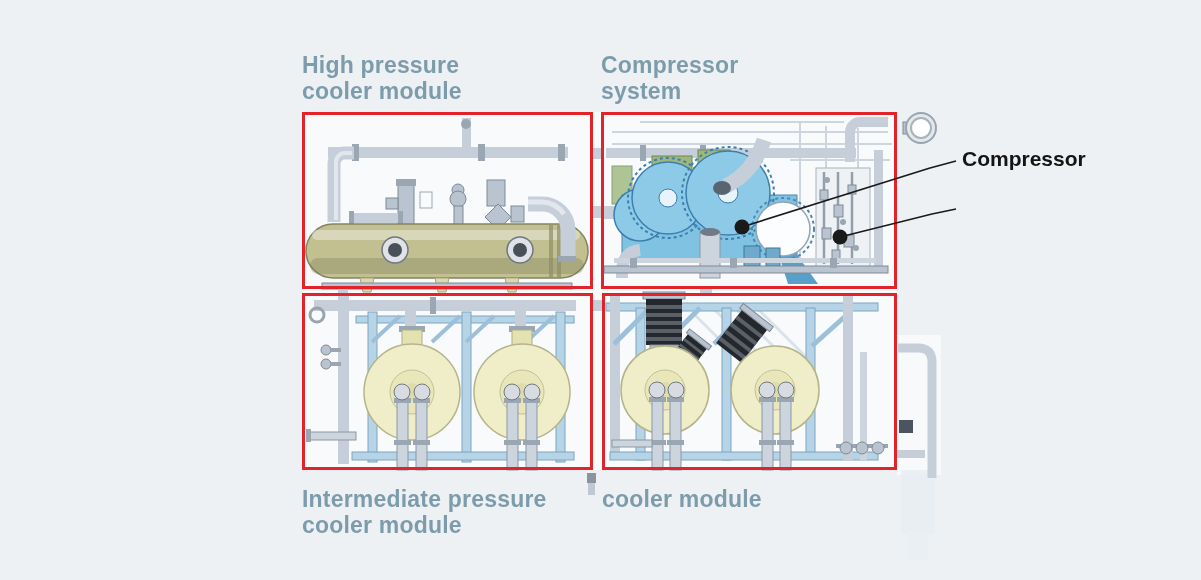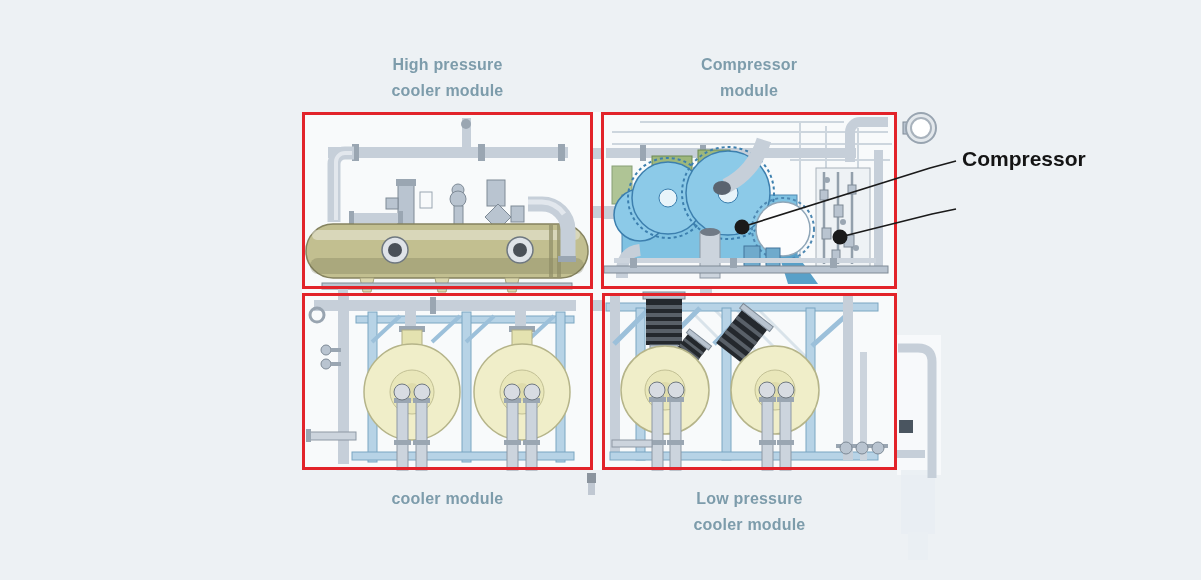--- a/index.html
+++ b/index.html
@@ -13,22 +13,22 @@
   body{background:var(--background);font-family:"Liberation Sans","DejaVu Sans",sans-serif;}
   .stage{position:relative;width:1201px;height:580px;background:var(--background);overflow:hidden;}
   .drawing,.overlay{position:absolute;left:0;top:0;}
   .drawing{z-index:1;}
   .overlay{z-index:4;pointer-events:none;}
   .module-box{position:absolute;border:3px solid var(--box-border);box-sizing:border-box;z-index:3;background:transparent;}
   .box-tl{left:302px;top:112px;width:291px;height:177px;}
   .box-tr{left:601px;top:112px;width:296px;height:177px;}
   .box-bl{left:302px;top:293px;width:291px;height:177px;}
   .box-br{left:602px;top:293px;width:295px;height:177px;}
-  .ttl{position:absolute;z-index:5;text-align:center;color:var(--module-title);
-       font-size:16px;font-weight:700;line-height:26px;letter-spacing:.2px;}
+  .ttl{position:absolute;z-index:5;color:var(--module-title);
+       font-size:23px;font-weight:700;line-height:26px;letter-spacing:.2px;}
   .ttl span{display:block;}
   .ttl-tl{left:302px;width:291px;top:52px;}
   .ttl-tr{left:601px;width:296px;top:52px;}
   .ttl-bl{left:302px;width:291px;top:486px;}
   .ttl-br{left:602px;width:295px;top:486px;}
   .callout{position:absolute;z-index:5;color:var(--callout-text);font-size:21px;font-weight:700;line-height:24px;}
   .callout-compressor{left:962px;top:147px;}
   .callout-seal{left:962px;top:197px;}
   svg .pipe{fill:var(--pipe-gray);}
   svg .pipeS{fill:none;stroke:var(--pipe-gray);}
@@ -339,25 +339,25 @@
     <circle cx="742" cy="227" r="7.5" class="dot"></circle>
     <circle cx="840" cy="237" r="7.5" class="dot"></circle>
   </svg>
 
   <div class="ttl ttl-tl">
     <span>High pressure</span>
     <span>cooler module</span>
   </div>
   <div class="ttl ttl-tr">
     <span>Compressor</span>
-    <span>module</span>
+    <span>system</span>
   </div>
   <div class="ttl ttl-bl">
+    <span>Intermediate pressure</span>
     <span>cooler module</span>
   </div>
   <div class="ttl ttl-br">
-    <span>Low pressure</span>
     <span>cooler module</span>
   </div>
 
   <div class="callout callout-compressor">Compressor</div>
 
 </div>
 
 </body></html>

